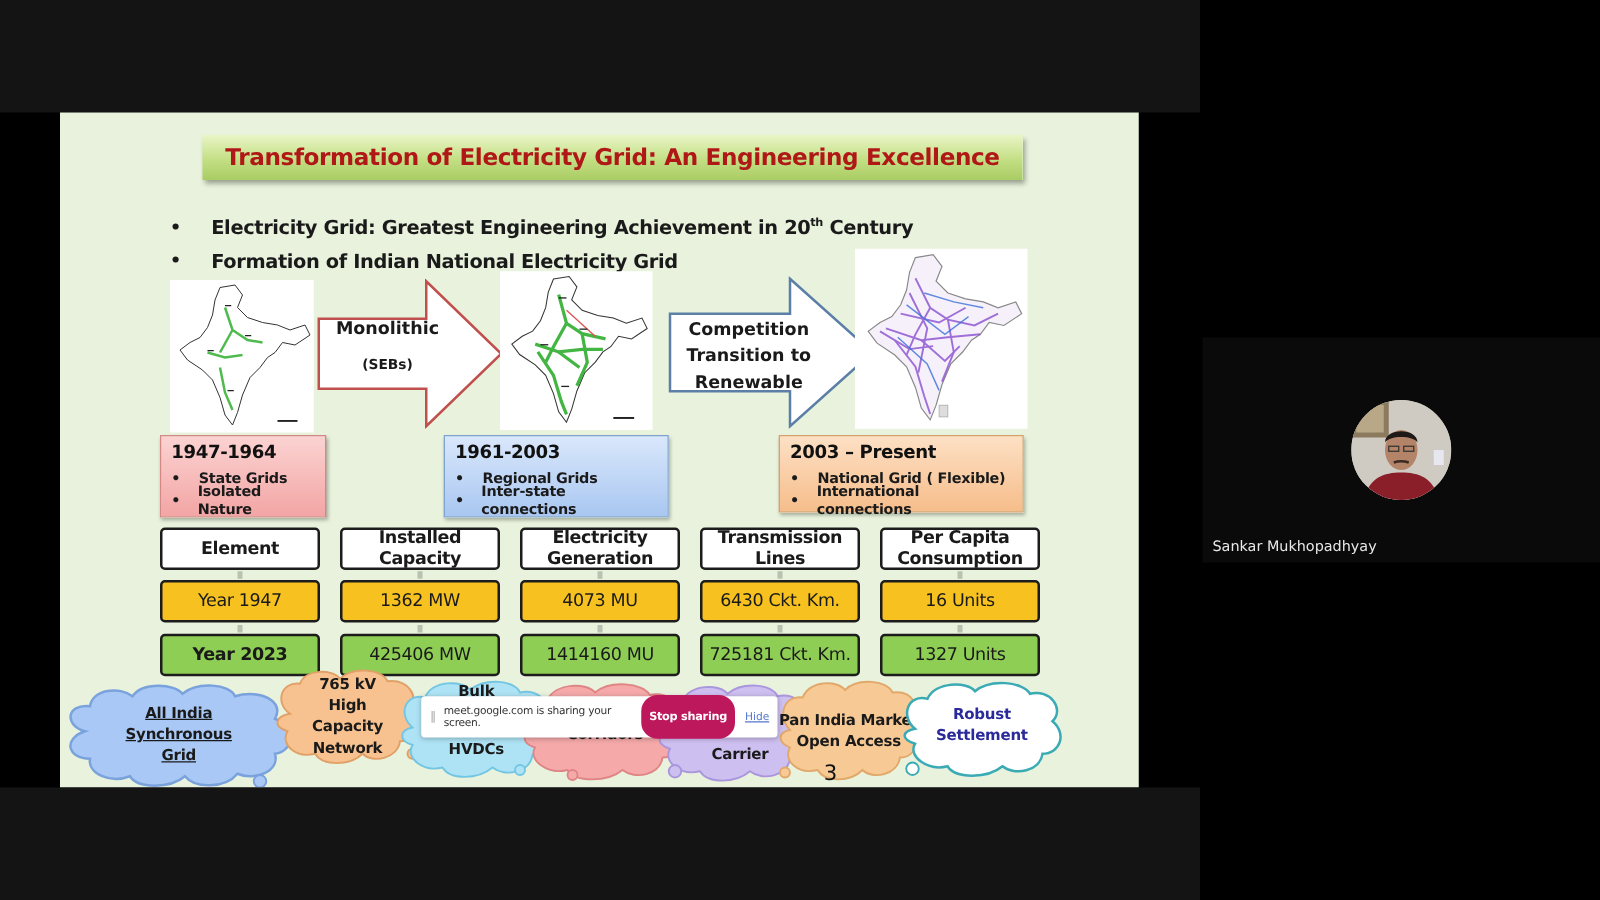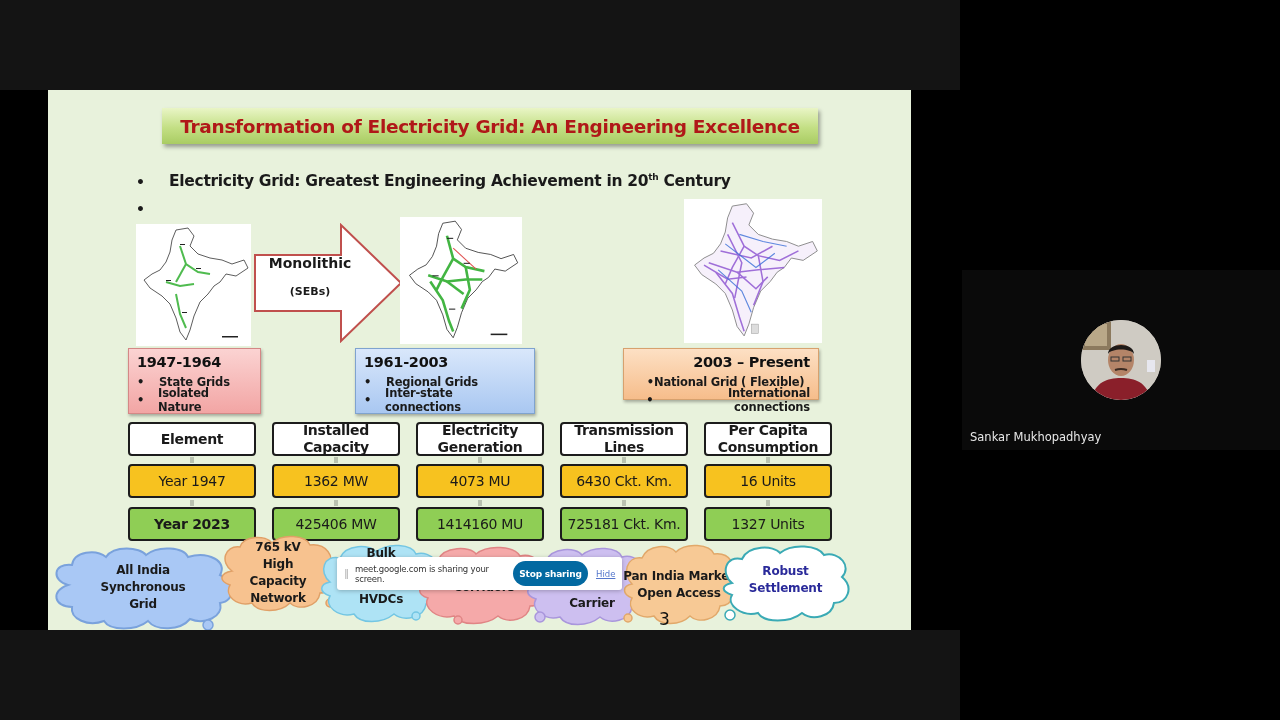--- a/index.html
+++ b/index.html
@@ -55,21 +55,21 @@
 
   .slide-number { position: absolute; left: 611px; top: 519px; font-family: "DejaVu Sans", sans-serif; font-size: 17px; color: #111; }
 
   .share-banner {
     position: absolute; left: 337px; top: 557px; width: 285px; height: 33px;
     background: #ffffff; border-radius: 3px; box-shadow: 0 1px 4px rgba(0,0,0,0.25);
     display: flex; align-items: center;
   }
   .share-grip { width: 18px; text-align: center; color: #aaa; font-size: 10px; letter-spacing: -1px; }
   .share-text { font-family: "DejaVu Sans", sans-serif; font-size: 8.5px; color: #333; letter-spacing: -0.2px; width: 158px; }
-  .stop-button { background: #0369a1; color: #fff; font-family: "DejaVu Sans", sans-serif; font-weight: bold; font-size: 9px; border-radius: 13px; height: 25px; width: 75px; display: flex; align-items: center; justify-content: center; letter-spacing: -0.2px; }
+  .stop-button { background: #be185d; color: #fff; font-family: "DejaVu Sans", sans-serif; font-weight: bold; font-size: 9px; border-radius: 13px; height: 35px; width: 75px; display: flex; align-items: center; justify-content: center; letter-spacing: -0.2px; }
   .hide-link { font-family: "DejaVu Sans", sans-serif; font-size: 8.5px; color: #5577cc; text-decoration: underline; margin-left: 8px; text-align: right; }
 
   .participant-tile { position: absolute; left: 962px; top: 270px; width: 318px; height: 180px; background: #0a0a0a; }
   .avatar { position: absolute; left: 119px; top: 50px; width: 80px; height: 80px; border-radius: 50%; overflow: hidden; background: #c9c5bd; }
   .participant-name { position: absolute; left: 8px; top: 160px; font-family: "DejaVu Sans", sans-serif; font-size: 11.5px; color: #e8e8e8; }
 </style>
 </head>
 <body>
 
 <div class="top-bar"></div>
@@ -80,20 +80,21 @@
     <span class="slide-title">Transformation of Electricity Grid: An Engineering Excellence</span>
   </div>
 
   <div class="bullets">
     <div class="bullet">
       <span class="dot">•</span>
       <span><span>Electricity Grid: Greatest Engineering Achievement in 20</span><sup>th</sup><span> Century</span></span>
     </div>
     <div class="bullet">
       <span class="dot">•</span>
+      <span>Formation of Indian National Electricity Grid</span>
     </div>
   </div>
 
   <div class="map" style="left:88px; top:134px; width:115px; height:122px;">
     <svg viewBox="0 0 115 122">
       <path d="M40 6 L52 4 L58 12 L54 22 L62 30 L74 34 L86 36 L96 40 L108 36 L112 44 L100 52 L90 50 L84 58 L78 62 L72 70 L64 78 L58 92 L54 106 L50 116 L44 108 L40 94 L34 80 L26 72 L14 64 L8 56 L16 50 L24 46 L30 38 L34 28 L36 16 Z" fill="#fff" stroke="#333" stroke-width="0.8"></path>
       <g stroke="#3cb43c" stroke-width="2" fill="none" opacity="0.9">
         <path d="M44 22 L50 40 L62 48 L74 50"></path>
           <path d="M30 58 L44 62 L58 60"></path>
           <path d="M40 70 L44 90 L50 104"></path>
@@ -132,20 +133,30 @@
       <g fill="#222">
           <rect x="44" y="20" width="6" height="1"></rect>
           <rect x="60" y="44" width="6" height="1"></rect>
           <rect x="30" y="56" width="6" height="1"></rect>
           <rect x="46" y="88" width="6" height="1"></rect>
           <rect x="86" y="112" width="16" height="1.5"></rect>
         </g>
     </svg>
   </div>
 
+  <div class="arrow" style="left:486px; top:131px; width:166px; height:122px;">
+    <svg width="166" height="122" viewBox="0 0 166 122">
+        <polygon points="2,30 98,30 98,2 164,61 98,120 98,92 2,92" fill="#fff" stroke="#5b7fa6" stroke-width="2"></polygon>
+      </svg>
+    <div class="arrow-text" style="left:0; top:33px; width:130px; font-size:14px; line-height:21px;">
+      <div>Competition</div>
+      <div>Transition to</div>
+      <div>Renewable</div>
+    </div>
+  </div>
 
   <div class="map" style="left:636px; top:109px; width:138px; height:144px;">
     <svg viewBox="0 0 115 122">
       <path d="M40 6 L52 4 L58 12 L54 22 L62 30 L74 34 L86 36 L96 40 L108 36 L112 44 L100 52 L90 50 L84 58 L78 62 L72 70 L64 78 L58 92 L54 106 L50 116 L44 108 L40 94 L34 80 L26 72 L14 64 L8 56 L16 50 L24 46 L30 38 L34 28 L36 16 Z" fill="#f6f0fb" stroke="#888" stroke-width="0.8"></path>
       <g stroke="#8a4fd0" stroke-width="1.3" fill="none" opacity="0.8">
         <path d="M40 20 L50 40 L62 48 L80 52 L96 44"></path>
           <path d="M20 54 L44 62 L62 60 L84 58"></path>
           <path d="M26 62 L40 80 L46 100 L50 112"></path>
           <path d="M50 40 L40 58 L34 72"></path>
           <path d="M62 48 L66 70 L58 90"></path>
@@ -178,21 +189,21 @@
     <div class="era-year">1961-2003</div>
     <div class="era-item">
         <span class="b">•</span>
         <span>Regional Grids</span>
       </div>
     <div class="era-item">
         <span class="b">•</span>
         <span>Inter-state connections</span>
       </div>
   </div>
-  <div class="era-box era-orange" style="left:575px; top:258px; width:196px; height:52px;text-align:right;">
+  <div class="era-box era-orange" style="left:575px; top:258px; width:196px; height:62px;">
     <div class="era-year">2003 – Present</div>
     <div class="era-item">
         <span class="b">•</span>
         <span>National Grid ( Flexible)</span>
       </div>
     <div class="era-item">
         <span class="b">•</span>
         <span>International connections</span>
       </div>
   </div>
@@ -231,21 +242,21 @@
     <div class="cell y1947">16 Units</div>
     <div class="connector" style="top:78px;"></div>
     <div class="cell y2023">1327 Units</div>
   </div>
 
   <div class="cloud" style="left:0px; top:455px; width:190px; height:85px;">
     <svg width="190" height="85" viewBox="0 0 190 85">
         <path d="M20 40 C4 36 4 18 24 20 C26 6 48 4 58 12 C66 0 92 2 98 10 C110 0 136 2 140 12 C160 6 180 16 172 30 C188 36 188 56 172 58 C176 72 156 80 142 74 C132 86 108 86 100 76 C88 86 62 86 56 76 C40 82 22 74 24 62 C6 62 2 46 20 40 Z" fill="#a9c8f5" stroke="#7aa2dc" stroke-width="2"></path>
         <circle cx="160" cy="80" r="5" fill="#a9c8f5" stroke="#7aa2dc" stroke-width="1.5"></circle>
       </svg>
-    <div class="cloud-text" style="padding:0 38px;">All India Synchronous Grid</div>
+    <div class="cloud-text" style="padding:0 38px;text-decoration:underline;">All India Synchronous Grid</div>
   </div>
   <div class="cloud" style="left:170px; top:443px; width:120px; height:80px;">
     <svg width="120" height="80" viewBox="0 0 120 80">
         <path d="M14 38 C2 30 6 12 22 14 C26 2 48 2 54 10 C64 0 88 2 92 12 C108 10 118 24 110 34 C120 42 116 60 102 60 C100 74 80 78 72 70 C62 80 40 80 34 70 C18 74 6 62 12 52 C0 48 2 40 14 38 Z" fill="#f7c28f" stroke="#e0a067" stroke-width="1.5"></path>
         <circle cx="112" cy="70" r="4" fill="#f7c28f" stroke="#e0a067" stroke-width="1.5"></circle>
       </svg>
     <div class="cloud-text" style="padding:0 22px;">765 kV High Capacity Network</div>
   </div>
   <div class="cloud" style="left:268px; top:452px; width:130px; height:82px;">
     <svg width="130" height="82" viewBox="0 0 130 82">

